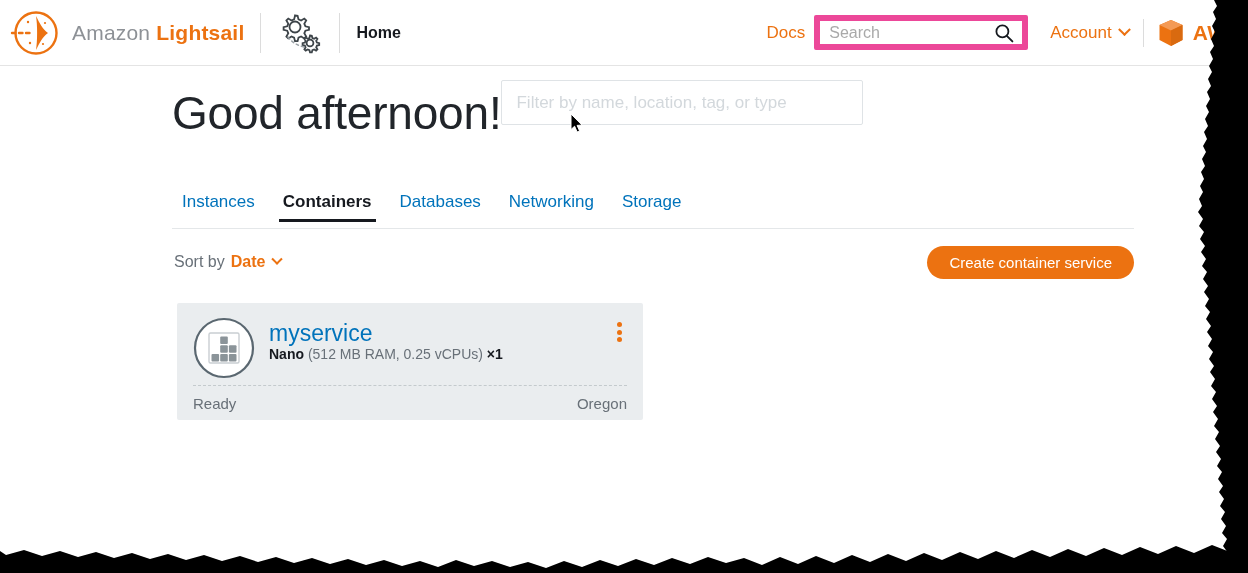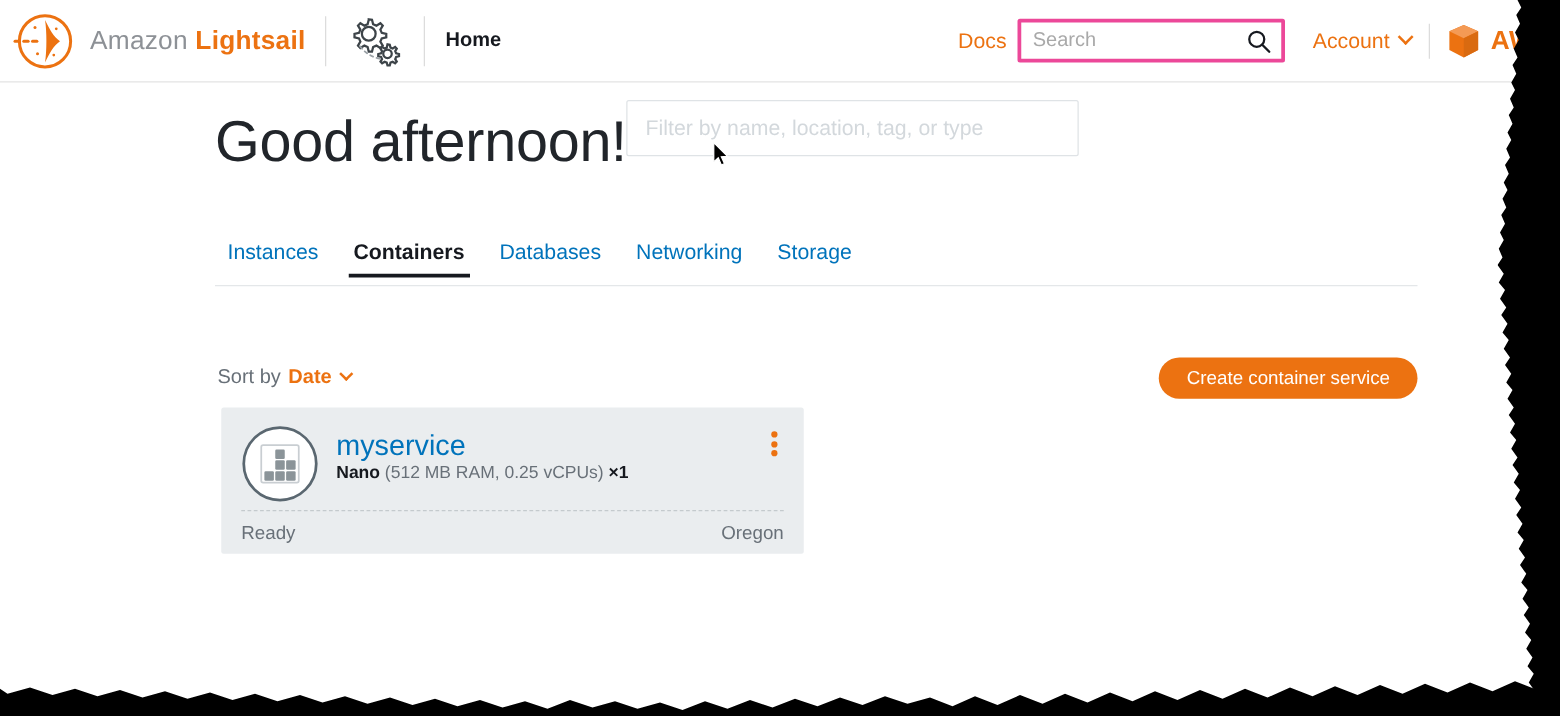--- a/index.html
+++ b/index.html
@@ -73,21 +73,21 @@
     color: #ec7211;
     font-size: 17px;
     margin-right: 9px;
     white-space: nowrap;
     cursor: pointer;
   }
   .search-box {
     position: relative;
     width: 214px;
     height: 35px;
-    border: 3px solid #ec4899;
+    border: 6px solid #ec4899;
     border-radius: 2px;
     background: #fff;
     display: flex;
     align-items: center;
   }
   .search-box input {
     border: 0;
     outline: none;
     width: 100%;
     height: 100%;
@@ -205,21 +205,20 @@
   
   .sort-row {
     position: absolute;
     top: 245px;
     left: 172px;
     width: 962px;
     display: flex;
     align-items: center;
     justify-content: space-between;
     height: 34px;
-    margin-top: 40px;
   }
   .sort-by {
     font-size: 16px;
     color: #687078;
     display: flex;
     align-items: center;
     gap: 6px;
     cursor: pointer;
     padding-left: 2px;
   }
@@ -244,21 +243,21 @@
     padding: 0 22px;
     font-size: 15px;
     font-family: "Liberation Sans", sans-serif;
     cursor: pointer;
     white-space: nowrap;
   }
 
   
   .card {
     position: absolute;
-    top: 326px;
+    top: 303px;
     left: 177px;
     width: 466px;
     height: 117px;
     background: #eaedef;
     border-radius: 2px;
     padding: 14px 16px 0 16px;
   }
   .card-top {
     display: flex;
     align-items: flex-start;

